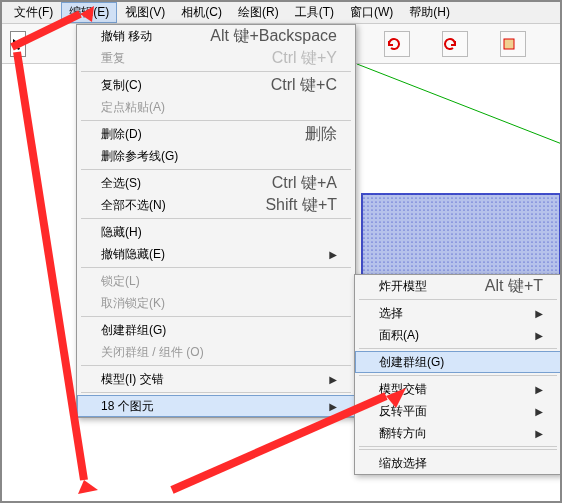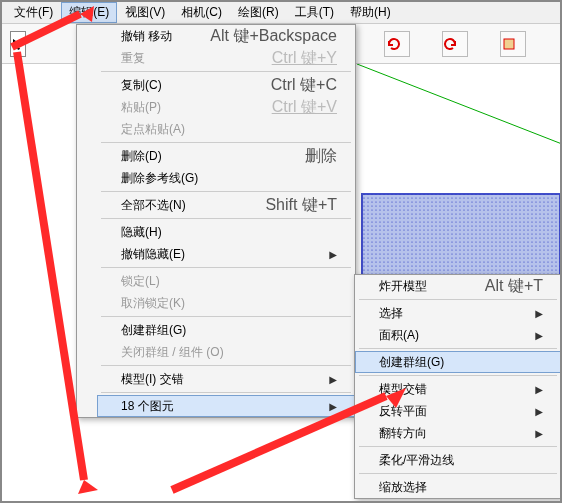--- a/index.html
+++ b/index.html
@@ -4,42 +4,43 @@
 <style>
 * { margin: 0; padding: 0; box-sizing: border-box; font-family: "Microsoft YaHei", SimSun, Arial, sans-serif; font-size: 12px; }
 body { width: 562px; height: 503px; background: #fff; overflow: hidden; position: relative; border: 2px solid #888; }
 .menubar { display: flex; background: #f0f0f0; border-bottom: 1px solid #ccc; height: 22px; align-items: center; padding-left: 4px; }
 .menubar-item { padding: 4px 8px; cursor: default; }
 .menubar-item.active { background: #d0e0f5; border: 1px solid #78a0d0; padding: 1px 7px; }
 .toolbar-area { height: 40px; background: #f8f8f8; border-bottom: 1px solid #ccc; display: flex; align-items: center; padding-left: 4px; position: relative; }
 .toolbar-btn { width: 26px; height: 26px; border: 1px solid #bbb; margin: 0 14px; background: #fafafa; display: flex; align-items: center; justify-content: flex-start; }
 .toolbar-group { display: flex; margin-left: 340px; gap: 4px; }
 .canvas { position: absolute; left: 0; top: 62px; right: 0; bottom: 0; background: #fff; }
-.dropdown { position: absolute; left: 74px; top: 22px; width: 280px; background: #f4f4f4; border: 1px solid #999; box-shadow: 2px 2px 6px rgba(0,0,0,0.3); z-index: 10; padding-left: 20px; }
+.dropdown { position: absolute; left: 74px; top: 22px; width: 280px; background: #f4f4f4; border: 1px solid #999; box-shadow: 2px 2px 6px rgba(0,0,0,0.3); z-index: 10; }
 .menu-row { display: flex; justify-content: space-between; align-items: center; height: 22px; padding: 0 18px 0 24px; }
 .menu-row.disabled { color: #999; }
 .menu-row.highlight { background: #d6e6fa; border: 1px solid #78a0d0; padding: 0 17px 0 23px; }
 .menu-sep { height: 1px; background: #ccc; margin: 2px 4px; }
 .shortcut { color: #555; font-size: 16px; }
-.disabled .shortcut { color: #bbb; text-decoration: underline; }
+.disabled .shortcut { color: #bbb; }
 .arrow { font-size: 10px; color: #333; }
 .submenu { position: absolute; left: 352px; top: 272px; width: 208px; background: #f4f4f4; border: 1px solid #999; box-shadow: 2px 2px 6px rgba(0,0,0,0.3); z-index: 20; }
 .red-arrow { position: absolute; z-index: 30; pointer-events: none; }
 .cursor-icon { width: 26px; height: 26px; border: 1px solid #888; display: flex; align-items: center; justify-content: center; background: #fff; margin: 4px; }
 </style>
 </head>
 <body>
 
 <div class="menubar">
   <div class="menubar-item">文件(F)</div>
   <div class="menubar-item active">编辑(E)</div>
   <div class="menubar-item">视图(V)</div>
   <div class="menubar-item">相机(C)</div>
   <div class="menubar-item">绘图(R)</div>
   <div class="menubar-item">工具(T)</div>
+  <div class="menubar-item">窗口(W)</div>
   <div class="menubar-item">帮助(H)</div>
 </div>
 
 <div class="toolbar-area">
   <div class="cursor-icon">
     <svg width="14" height="14">
         <path d="M2 2 L2 12 L5 9 L7 13 L9 12 L7 8 L11 8 Z" fill="#000"></path>
       </svg>
   </div>
   <div class="toolbar-group">
@@ -97,36 +98,36 @@
   <div class="menu-row disabled">
       <span>重复</span>
       <span class="shortcut">Ctrl 键+Y</span>
     </div>
   <div class="menu-sep"></div>
   <div class="menu-row">
       <span>复制(C)</span>
       <span class="shortcut">Ctrl 键+C</span>
     </div>
   <div class="menu-row disabled">
-      <span>粘贴(P)</span>
-      <span class="shortcut">Ctrl 键+V</span>
-    </div>
-  <div class="menu-row disabled">
       <span>定点粘贴(A)</span>
     </div>
   <div class="menu-sep"></div>
   <div class="menu-row">
       <span>删除(D)</span>
       <span class="shortcut">删除</span>
     </div>
   <div class="menu-row">
       <span>删除参考线(G)</span>
     </div>
   <div class="menu-sep"></div>
   <div class="menu-row">
+      <span>全选(S)</span>
+      <span class="shortcut">Ctrl 键+A</span>
+    </div>
+  <div class="menu-row">
       <span>全部不选(N)</span>
       <span class="shortcut">Shift 键+T</span>
     </div>
   <div class="menu-sep"></div>
   <div class="menu-row">
       <span>隐藏(H)</span>
     </div>
   <div class="menu-row">
       <span>撤销隐藏(E)</span>
       <span class="arrow">▶</span>
@@ -182,23 +183,20 @@
     </div>
   <div class="menu-row">
       <span>反转平面</span>
       <span class="arrow">▶</span>
     </div>
   <div class="menu-row">
       <span>翻转方向</span>
       <span class="arrow">▶</span>
     </div>
   <div class="menu-sep"></div>
-  <div class="menu-row">
-      <span>柔化/平滑边线</span>
-    </div>
   <div class="menu-sep"></div>
   <div class="menu-row">
       <span>缩放选择</span>
     </div>
 </div>
 
 <svg class="red-arrow" style="left:0;top:0" width="120" height="50">
   <line x1="10" y1="45" x2="78" y2="12" stroke="#ff2a2a" stroke-width="8"></line>
   <polygon points="78,12 92,4 90,20" fill="#ff2a2a"></polygon>
 </svg>

